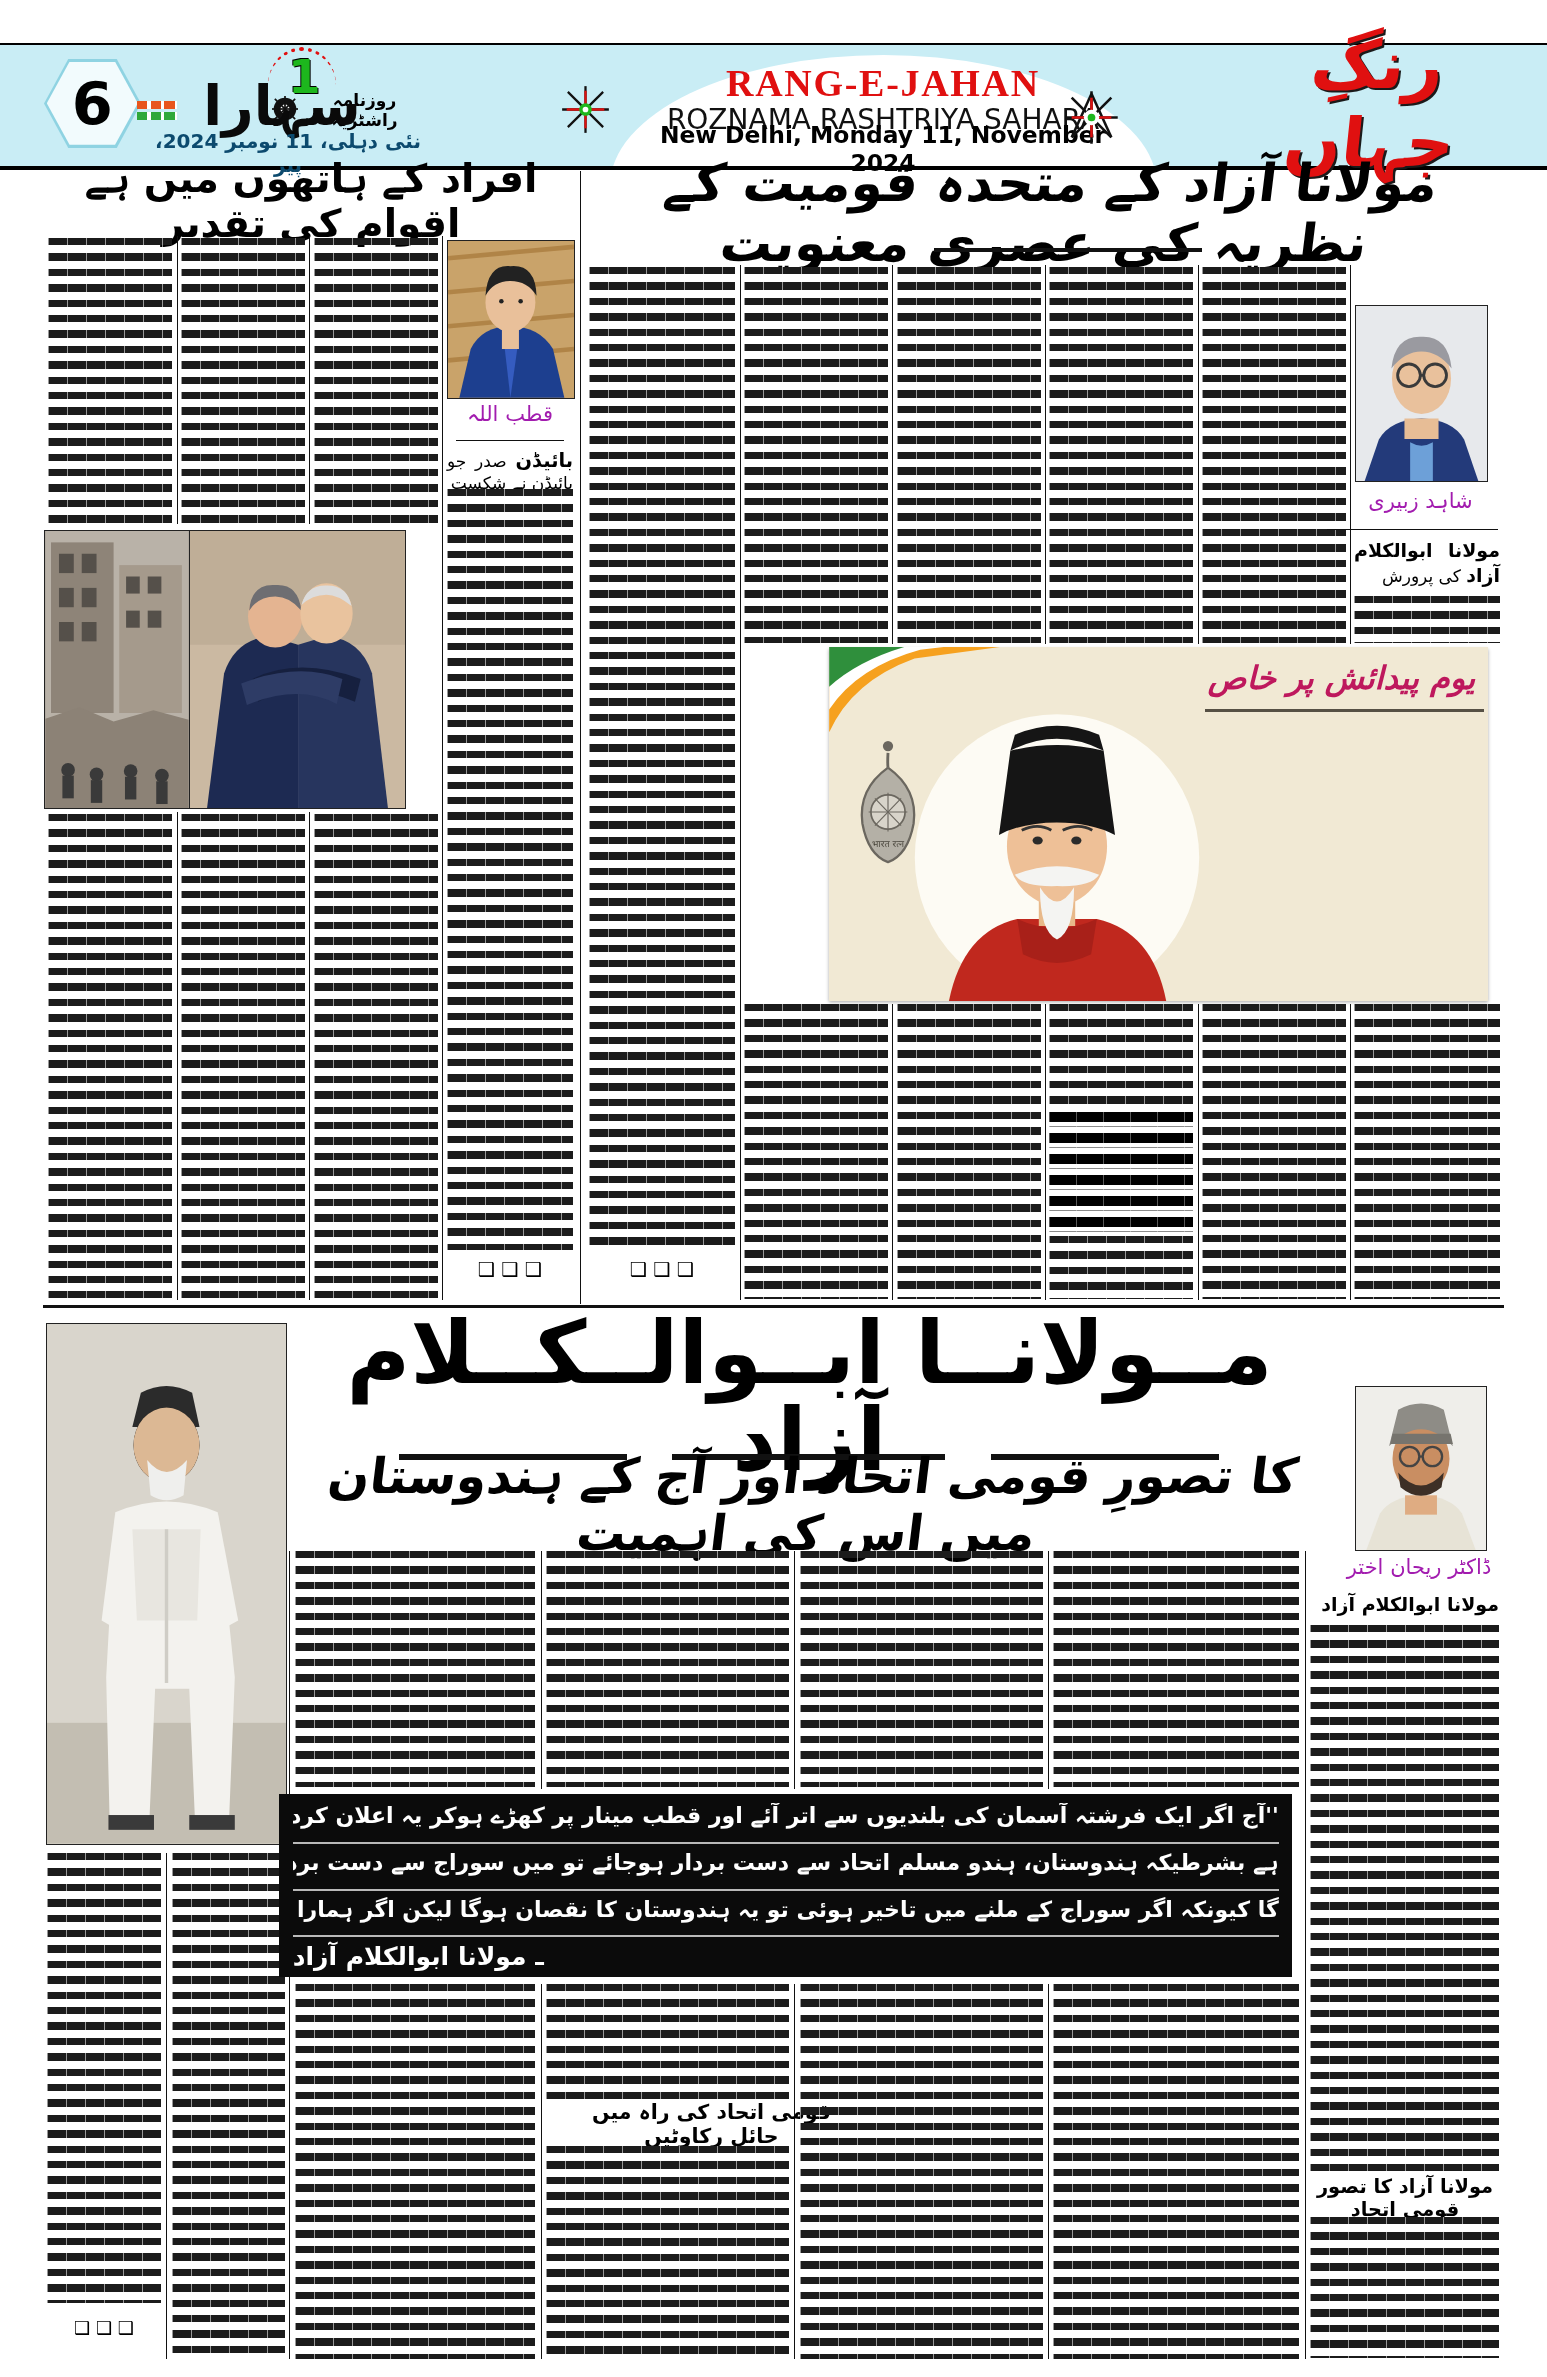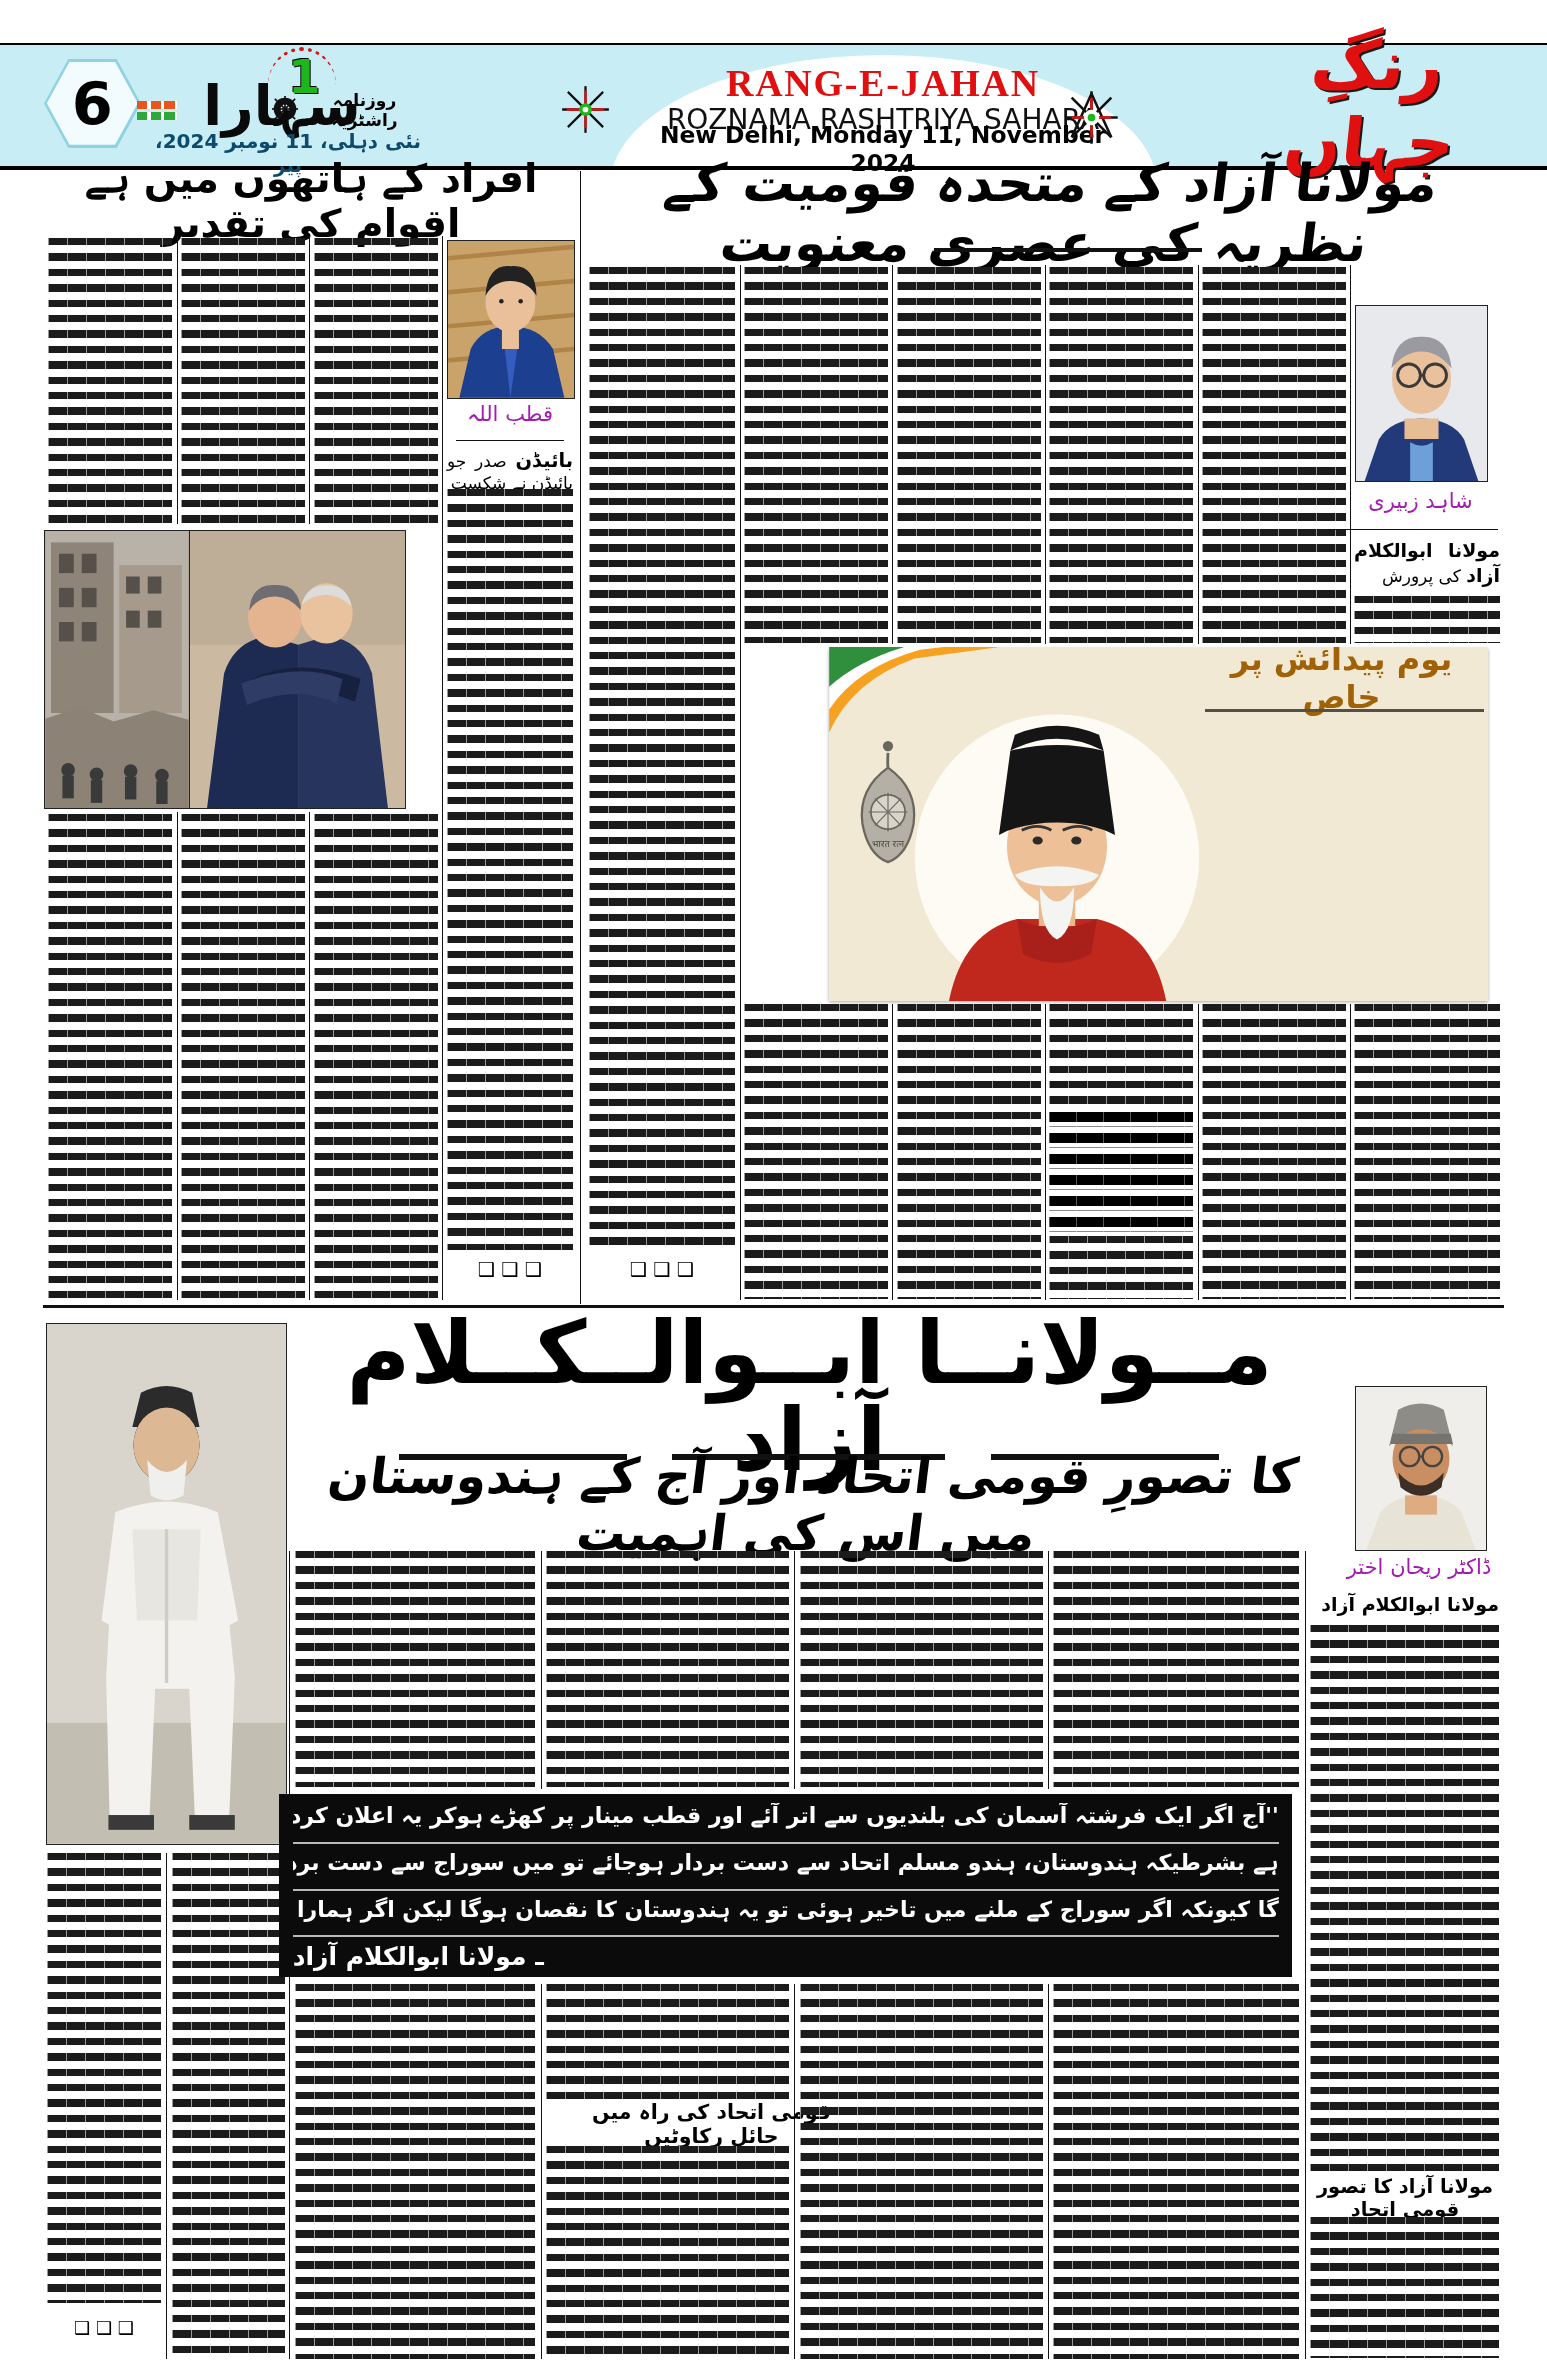--- a/index.html
+++ b/index.html
@@ -248,21 +248,21 @@
   <div class="abs fill" style="left:1354px;top:1004px;width:146px;height:295px;"></div>
 
   <div class="abs" style="left:829px;top:647px;width:659px;height:354px;background:#f1e9d4;box-shadow:0 1.7px 3.4px rgba(0,0,0,.35);overflow:hidden;">
     <div class="abs" style="left:0;top:0;width:171px;height:91px;">
       <svg width="171" height="91" viewBox="0 0 300 160">
         <path d="M0 150 Q40 60 150 20 L300 0 L300 -40 L0 -40 Z" fill="#f6a11f"></path>
         <path d="M0 110 Q50 35 160 5 L300 -12 L300 -45 L0 -45 Z" fill="#ffffff"></path>
         <path d="M0 70 Q60 15 170 -10 L300 -25 L300 -60 L0 -60 Z" fill="#2f8f3c"></path>
       </svg>
     </div>
-    <div class="abs ur ctr" style="left:376px;top:8px;width:273px;height:46px;font-size:32px;font-weight:bold;color:#a16207;">یوم پیدائش پر خاص</div>
+    <div class="abs ur ctr" style="left:376px;top:8px;width:273px;height:46px;font-size:32px;font-weight:bold;color:#be185d;font-style:italic;">یوم پیدائش پر خاص</div>
     <div class="abs hrule" style="left:376px;top:62px;width:279px;height:3.4px;background:#565044;"></div>
 
 
     <div class="abs" style="left:21.6px;top:91px;width:74px;height:131px;">
       <svg width="74" height="131" viewBox="0 0 130 230">
         <circle cx="65" cy="14" r="9" fill="#6b675f"></circle>
         <path d="M65 26 Q64 44 65 52" stroke="#6b675f" stroke-width="5" fill="none"></path>
         <path d="M65 52 Q118 90 110 150 Q100 205 65 218 Q30 205 20 150 Q12 90 65 52" fill="#b4b0a6" stroke="#6b675f" stroke-width="4"></path>
         <circle cx="65" cy="130" r="30" fill="#d8d4ca" stroke="#6b675f" stroke-width="3"></circle>
         <g stroke="#6b675f" stroke-width="2">

